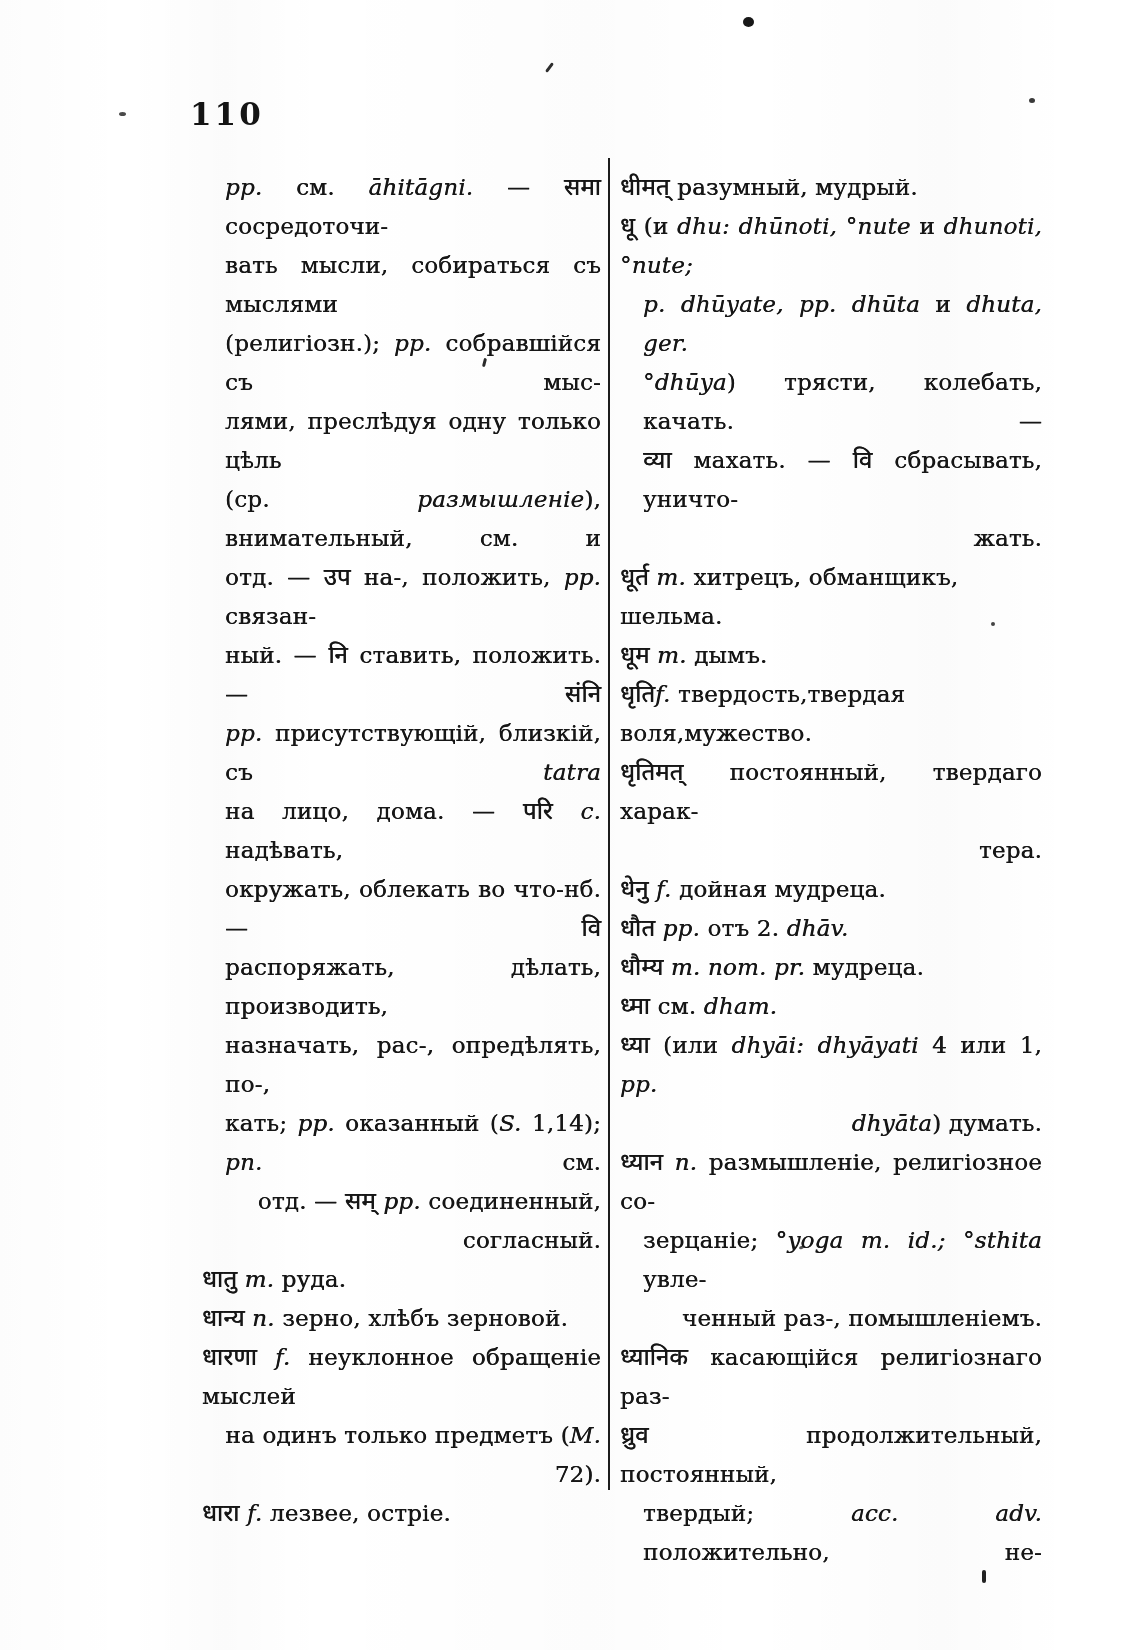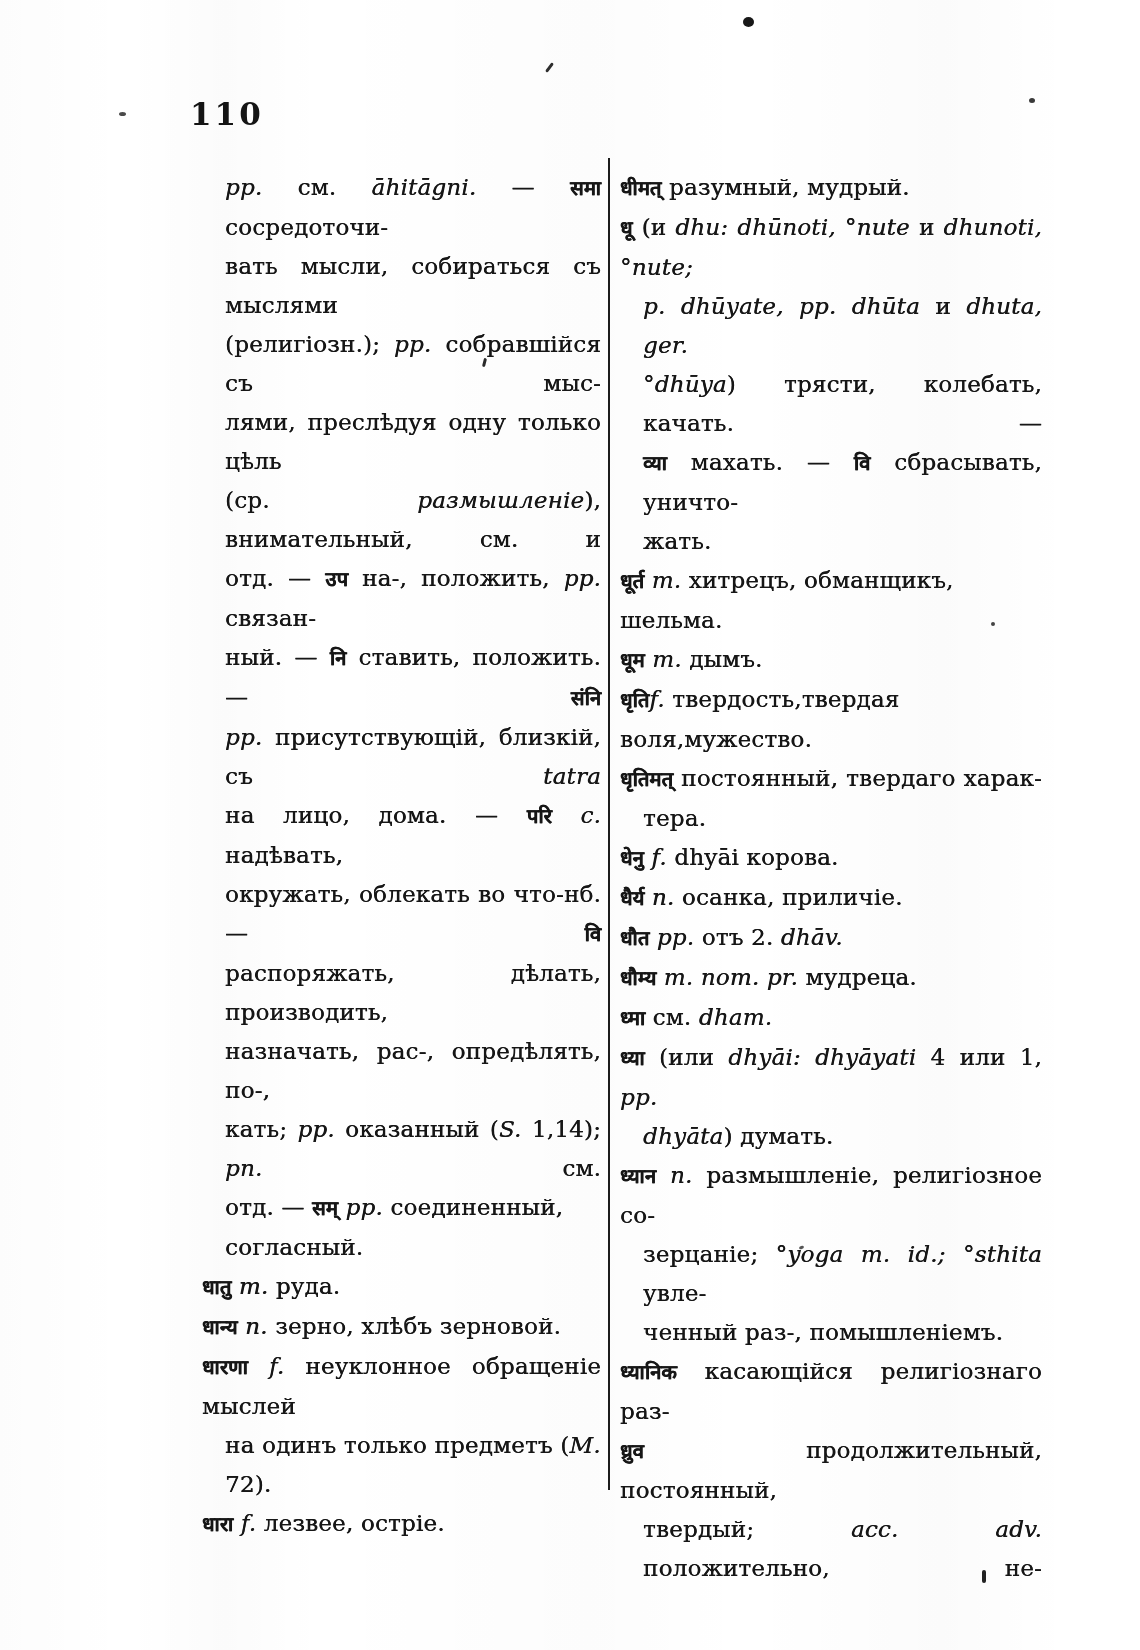--- a/index.html
+++ b/index.html
@@ -43,25 +43,25 @@
   }
   .column.left  { left: 202px; width: 399px; }
   .column.right { left: 620px; width: 422px; }
   .line {
     line-height: 39px;
     font-size: 23px;
     letter-spacing: 0.2px;
     text-shadow: 0.35px 0 0 currentColor;
     text-align: left;
   }
-  .line.indent { padding-left: 23px; }
+  .line.indent { padding-left: 23px; text-align: right; }
   .line.jst { text-align: justify; text-align-last: justify; }
   .seg-dev {
-    font-weight: 700;
-    font-size: 20px;
+    font-weight: 400;
+    font-size: 24px;
     line-height: 39px;
     text-shadow: 0.5px 0 0 currentColor;
   }
   .seg-it { font-style: italic; }
   
   .speck { position: absolute; background: #181818; }
   .speck-top-dot     { left: 743px; top: 17px;  width: 11px; height: 10px; border-radius: 50%; }
   .speck-tick-a      { left: 548px; top: 62px;  width: 3px;  height: 11px; transform: rotate(36deg); background:#2e2e2e; border-radius: 2px; }
   .speck-dot-b       { left: 1029px; top: 98px; width: 6px;  height: 5px; border-radius: 50%; background:#3a3a3a; }
   .speck-dot-c       { left: 119px; top: 112px; width: 7px;  height: 4px; border-radius: 50%; background:#4a4a4a; }
@@ -113,22 +113,21 @@
       <div class="line jst"><span class="seg-dev">धू</span><span class="seg-plain"> (и </span><span class="seg-it">dhu: dhūnoti, °nute</span><span class="seg-plain"> и </span><span class="seg-it">dhunoti, °nute;</span></div>
       <div class="line indent jst"><span class="seg-it">p. dhūyate, pp. dhūta</span><span class="seg-plain"> и </span><span class="seg-it">dhuta, ger.</span></div>
       <div class="line indent jst"><span class="seg-it">°dhūya</span><span class="seg-plain">) трясти, колебать, качать. —</span></div>
       <div class="line indent jst"><span class="seg-dev">व्या</span><span class="seg-plain"> махать. — </span><span class="seg-dev">वि</span><span class="seg-plain"> сбрасывать, уничто-</span></div>
       <div class="line indent"><span class="seg-plain">жать.</span></div>
       <div class="line"><span class="seg-dev">धूर्त</span><span class="seg-plain"> </span><span class="seg-it">m.</span><span class="seg-plain"> хитрецъ, обманщикъ, шельма.</span></div>
       <div class="line"><span class="seg-dev">धूम</span><span class="seg-plain"> </span><span class="seg-it">m.</span><span class="seg-plain"> дымъ.</span></div>
       <div class="line"><span class="seg-dev">धृति</span><span class="seg-plain"></span><span class="seg-it">f.</span><span class="seg-plain"> твердость,твердая воля,мужество.</span></div>
       <div class="line jst"><span class="seg-dev">धृतिमत्</span><span class="seg-plain"> постоянный, твердаго харак-</span></div>
       <div class="line indent"><span class="seg-plain">тера.</span></div>
-      <div class="line"><span class="seg-dev">धेनु</span><span class="seg-plain"> </span><span class="seg-it">f.</span><span class="seg-plain"> dhyāi корова.</span></div>
-      <div class="line"><span class="seg-dev">धैर्य</span><span class="seg-plain"> </span><span class="seg-it">n.</span><span class="seg-plain"> осанка, приличіе.</span></div>
+      <div class="line"><span class="seg-dev">धेनु</span><span class="seg-plain"> </span><span class="seg-it">f.</span><span class="seg-plain"> дойная мудреца.</span></div>
       <div class="line"><span class="seg-dev">धौत</span><span class="seg-plain"> </span><span class="seg-it">pp.</span><span class="seg-plain"> отъ 2. </span><span class="seg-it">dhāv.</span></div>
       <div class="line"><span class="seg-dev">धौम्य</span><span class="seg-plain"> </span><span class="seg-it">m. nom. pr.</span><span class="seg-plain"> мудреца.</span></div>
       <div class="line"><span class="seg-dev">ध्मा</span><span class="seg-plain"> см. </span><span class="seg-it">dham.</span></div>
       <div class="line jst"><span class="seg-dev">ध्या</span><span class="seg-plain"> (или </span><span class="seg-it">dhyāi: dhyāyati</span><span class="seg-plain"> 4 или 1, </span><span class="seg-it">pp.</span></div>
       <div class="line indent"><span class="seg-it">dhyāta</span><span class="seg-plain">) думать.</span></div>
       <div class="line jst"><span class="seg-dev">ध्यान</span><span class="seg-plain"> </span><span class="seg-it">n.</span><span class="seg-plain"> размышленіе, религіозное со-</span></div>
       <div class="line indent jst"><span class="seg-plain">зерцаніе; </span><span class="seg-it">°yoga m. id.;</span><span class="seg-plain"> </span><span class="seg-it">°sthita</span><span class="seg-plain"> увле-</span></div>
       <div class="line indent"><span class="seg-plain">ченный раз-, помышленіемъ.</span></div>
       <div class="line jst"><span class="seg-dev">ध्यानिक</span><span class="seg-plain"> касающійся религіознаго раз-</span></div>
       <div class="line jst"><span class="seg-dev">ध्रुव</span><span class="seg-plain"> продолжительный, постоянный,</span></div>

